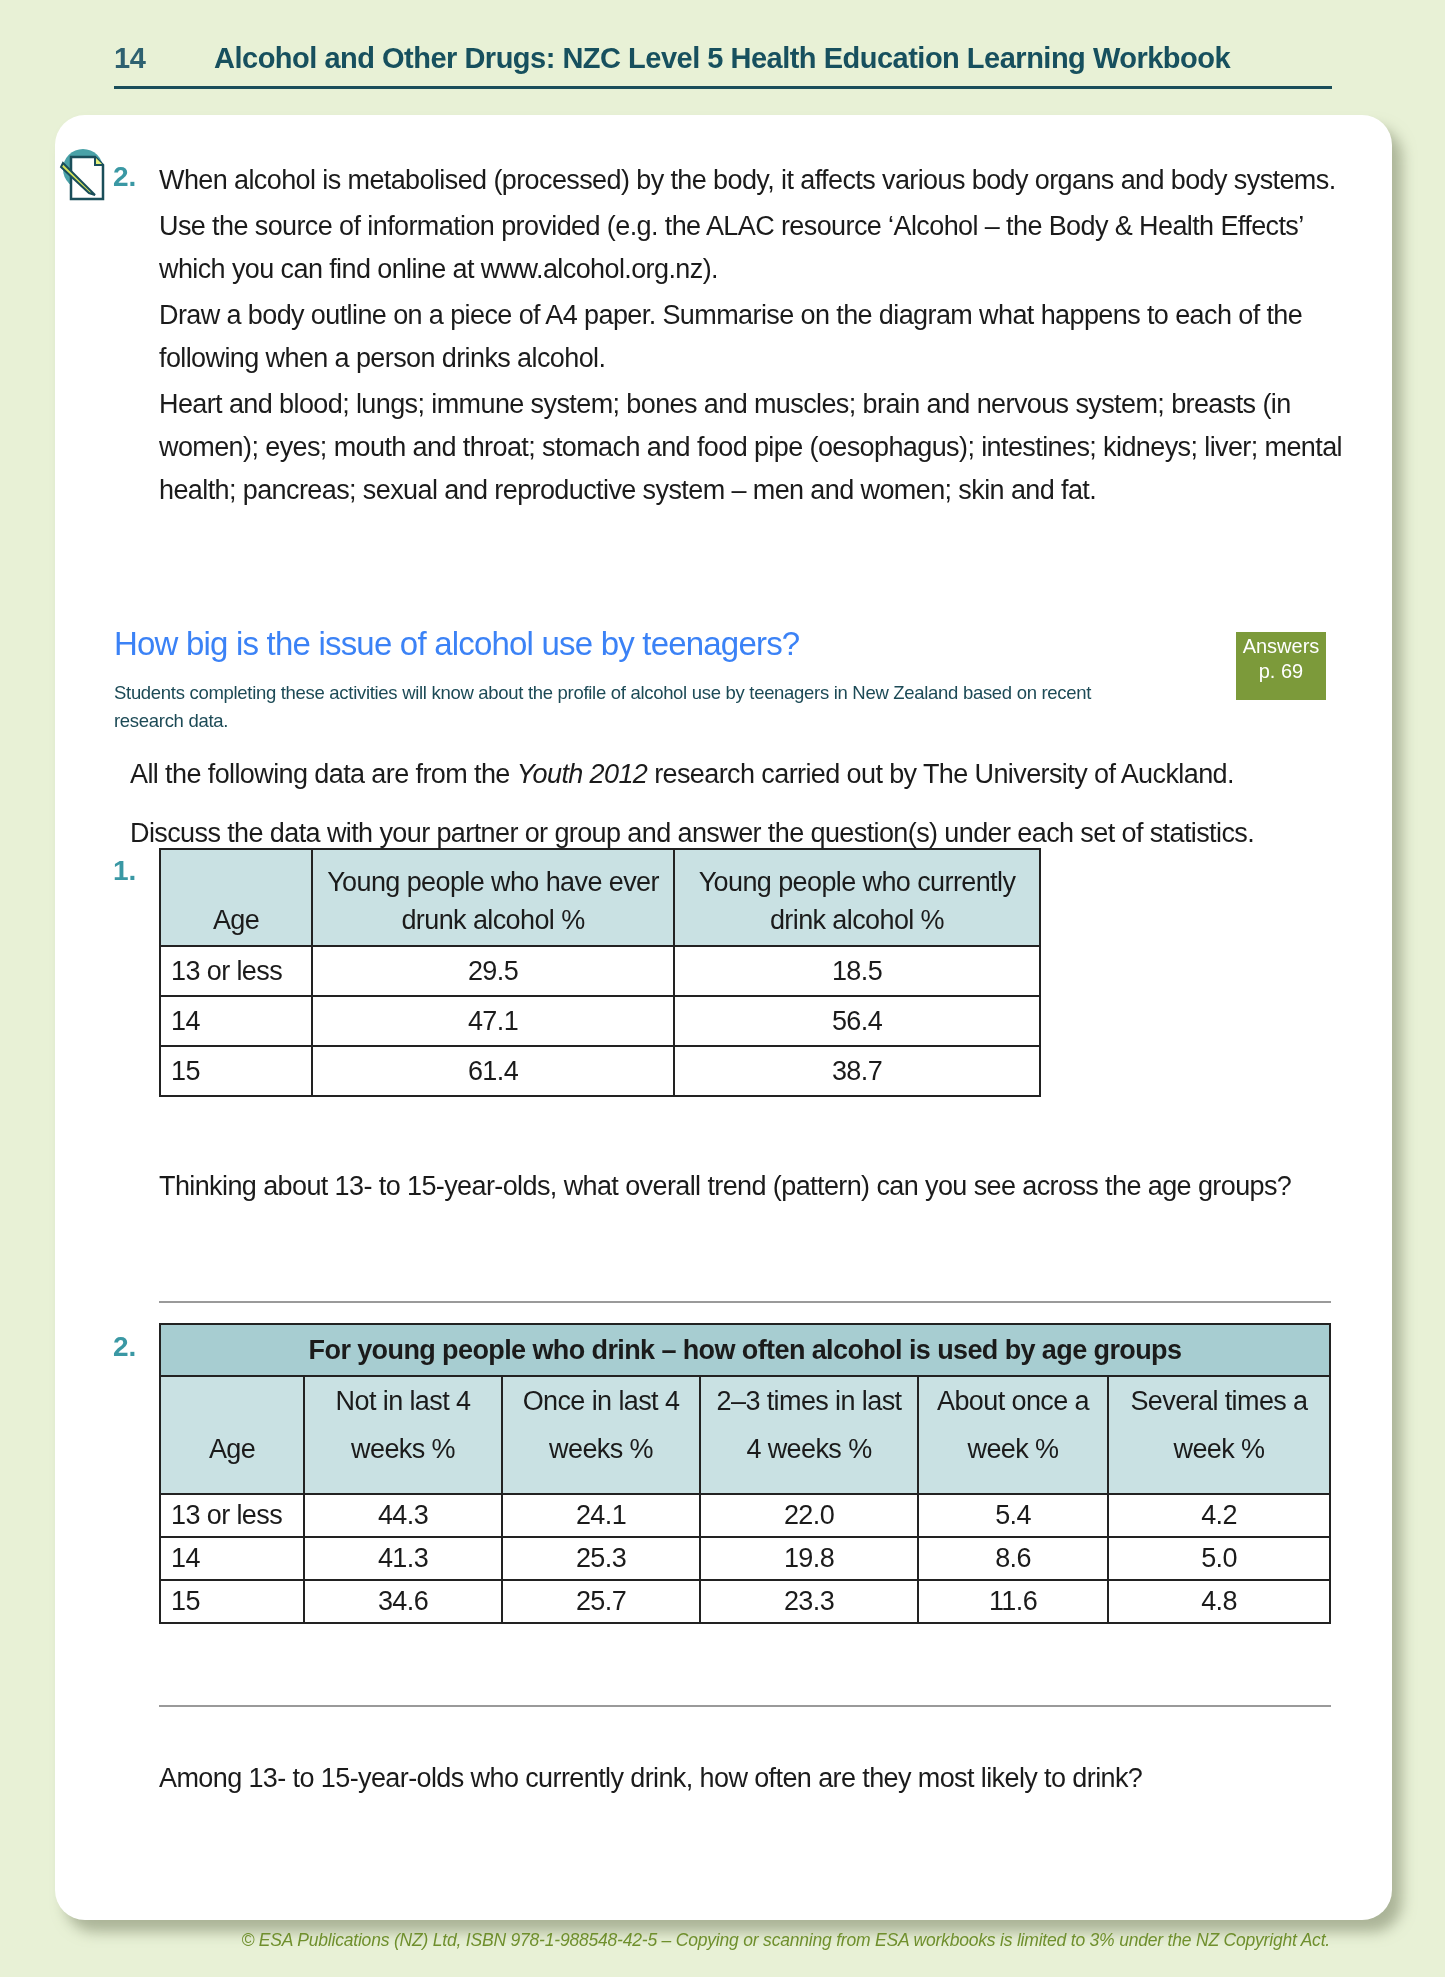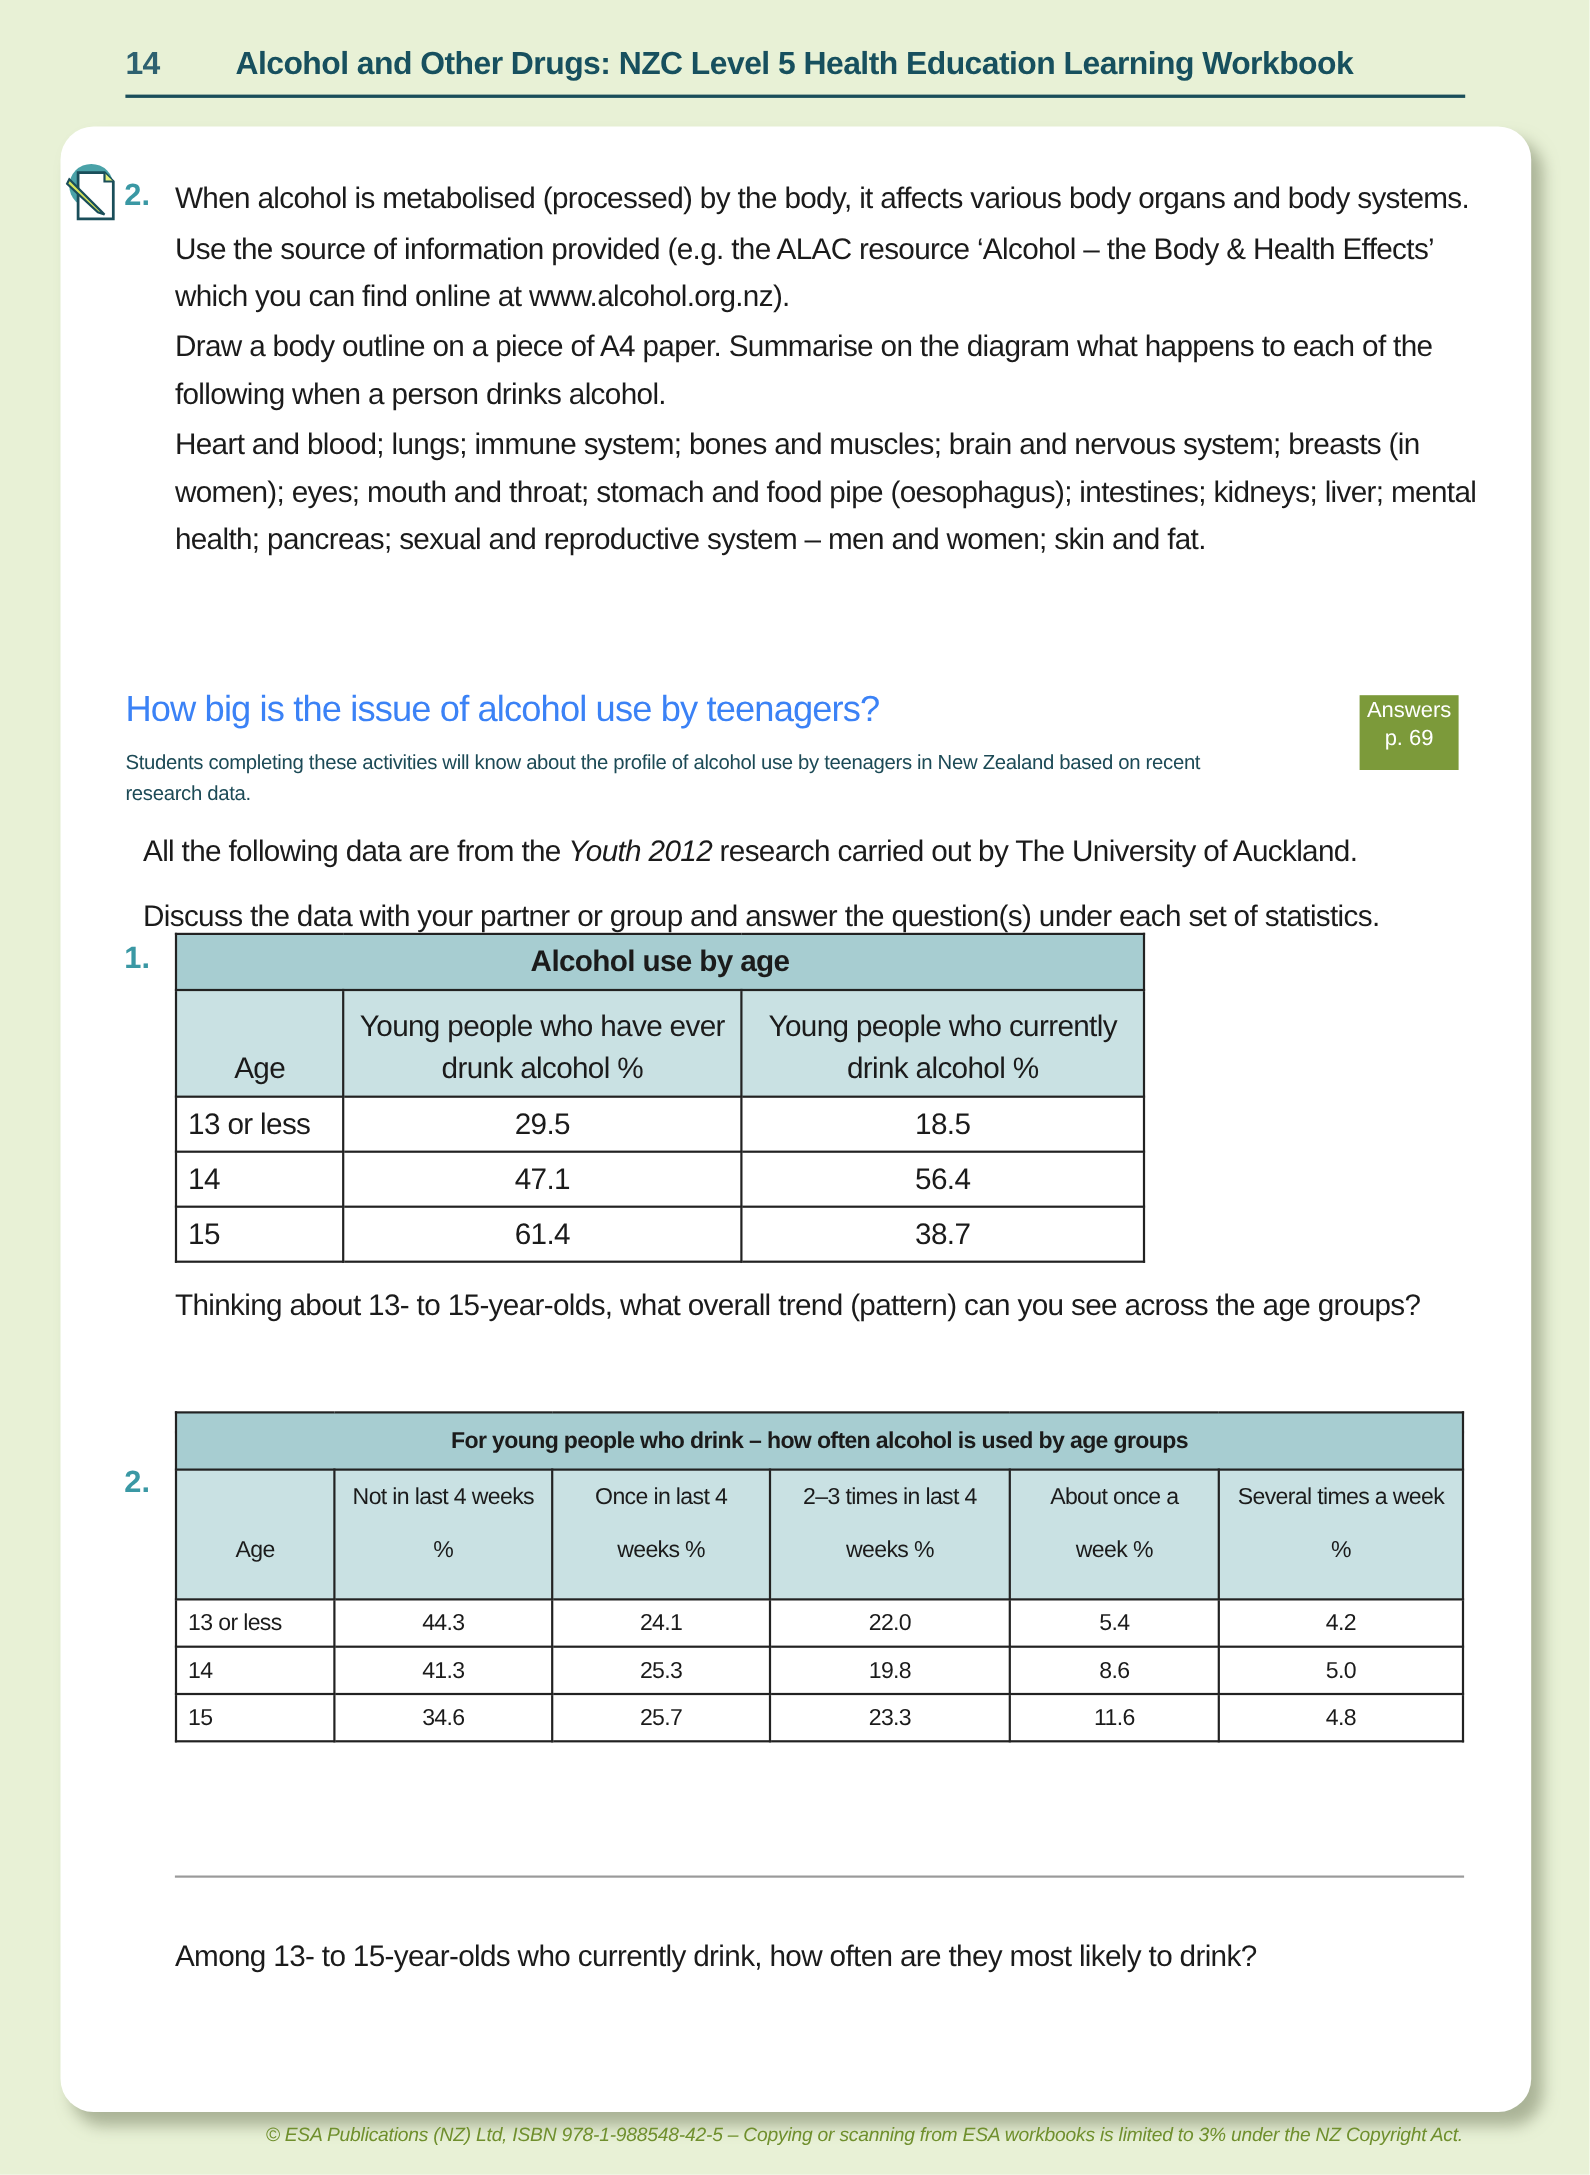--- a/index.html
+++ b/index.html
@@ -60,21 +60,21 @@
   table.t1 { left: 104px; top: 733px; width: 882px; font-size: 27px; }
   table.t1 td, table.t1 th, table.t2 td, table.t2 th {
     border: 2.5px solid #222; padding: 0 10px; letter-spacing: -0.6px;
   }
   .title-row th { background: #a7cdd1; font-weight: bold; }
   .head-row th { background: #c9e1e3; font-weight: normal; vertical-align: bottom; }
   table.t1 .title-row th { height: 49px; }
   table.t1 .head-row th { height: 89px; line-height: 38px; padding-bottom: 6px; }
   table.t1 td { height: 48px; text-align: center; }
   table.t1 td.age, table.t2 td.age { text-align: left; }
-  table.t2 { left: 104px; top: 1168px; width: 1172px; font-size: 21px; }
+  table.t2 { left: 104px; top: 1208px; width: 1172px; font-size: 27px; }
   table.t2 .title-row th { height: 50px; }
   table.t2 .head-row th { height: 88px; line-height: 48px; padding-bottom: 20px; }
   table.t2 td { height: 41px; text-align: center; }
   .question {
     position: absolute; left: 104px; width: 1200px;
   }
   .question p { margin: 0; }
   .answer-line { position: absolute; left: 104px; width: 1172px; height: 0; border-top: 2px solid #9a9a9a; }
   .footer {
     position: absolute; left: 180px; top: 1930px; width: 1150px; text-align: right;
@@ -113,23 +113,20 @@
     <div class="section-sub">Students completing these activities will know about the profile of alcohol use by teenagers in New Zealand based on recent research data.</div>
 
     <div class="intro body-text">
       <p><span>All the following data are from the </span><em>Youth 2012</em><span> research carried out by The University of Auckland.</span></p>
       <p>Discuss the data with your partner or group and answer the question(s) under each set of statistics.</p>
     </div>
 
     <span class="qnum" style="left:58px; top:740px;">1.</span>
     <table class="t1">
       <tbody>
-          <tr class="title-row">
-            <th colspan="3">Alcohol use by age</th>
-          </tr>
       <tr class="head-row">
         <th style="width:130px">Age</th>
         <th style="width:340px">Young people who have ever drunk alcohol %</th>
         <th>Young people who currently drink alcohol %</th>
       </tr>
       <tr>
         <td class="age">13 or less</td>
         <td>29.5</td>
         <td>18.5</td>
       </tr>

